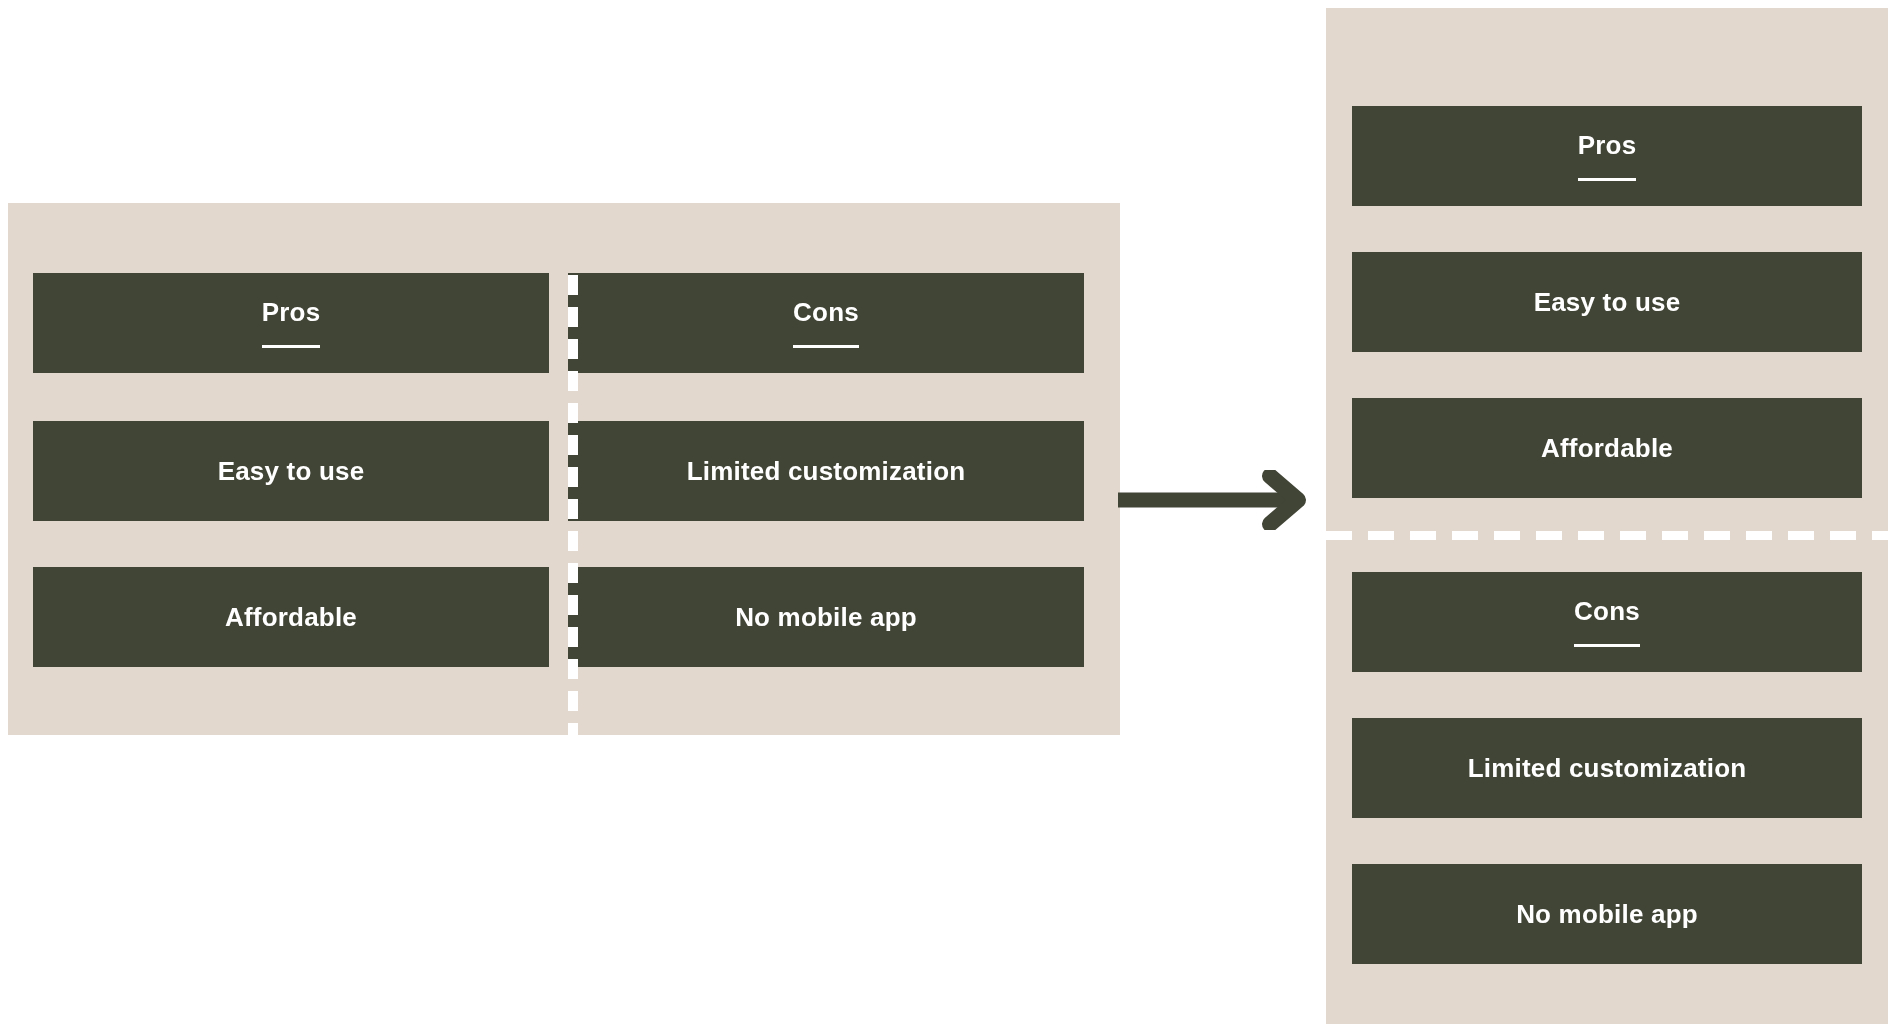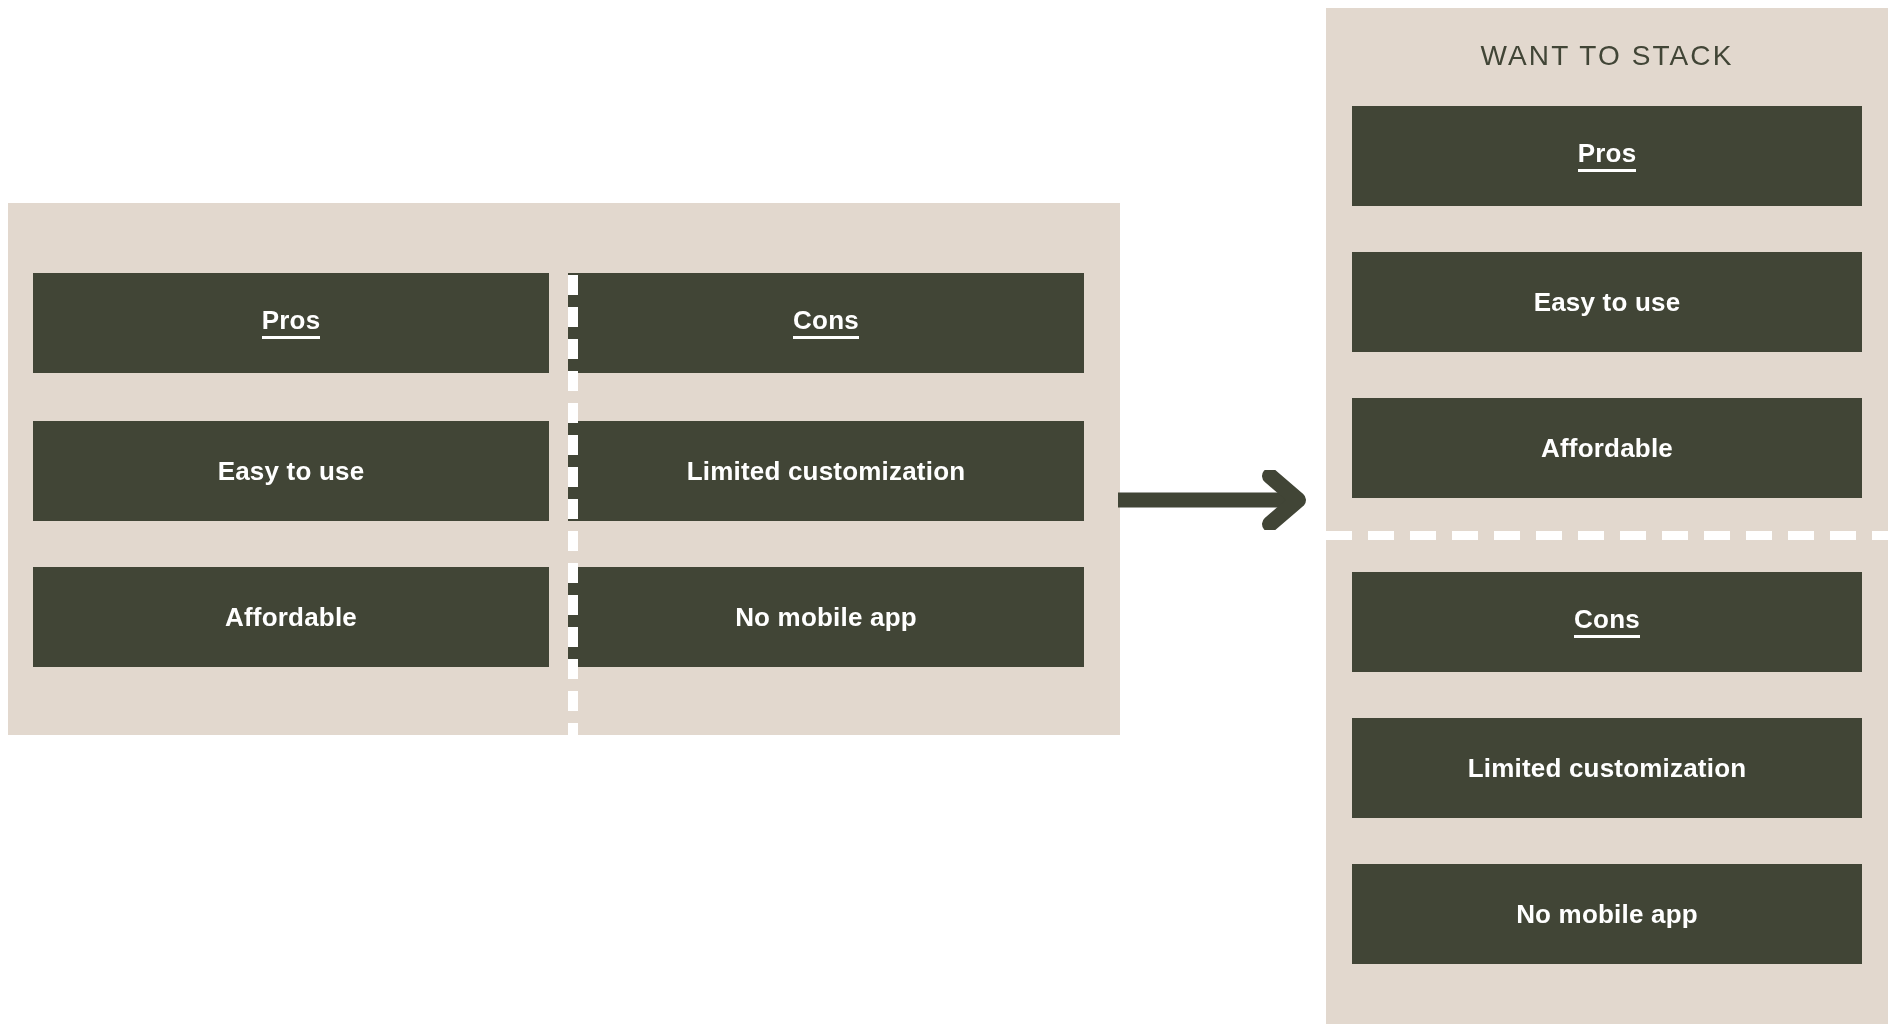--- a/index.html
+++ b/index.html
@@ -39,21 +39,21 @@
     font-weight: bold;
     letter-spacing: 0.2px;
     text-align: center;
   }
   .card .label {
     display: inline-block;
     line-height: 1;
   }
   .card.heading .label {
     border-bottom: 3px solid #ffffff;
-    padding-bottom: 3px;
+    padding-bottom: 20px;
   }
 
   
   #left-panel {
     left: 8px;
     top: 203px;
     width: 1112px;
     height: 532px;
   }
   #left-panel .panel-title {
@@ -204,21 +204,20 @@
 
 <div id="flow-arrow">
   <svg width="210" height="60" viewBox="0 0 210 60" xmlns="http://www.w3.org/2000/svg" aria-hidden="true">
     <line x1="0" y1="30" x2="176" y2="30" stroke="#414536" stroke-width="15"></line>
     <polyline points="152,6 180,30 152,54" fill="none" stroke="#414536" stroke-width="16" stroke-linecap="round" stroke-linejoin="round"></polyline>
   </svg>
 </div>
 
 <section class="panel" id="right-panel">
 
-  <div class="panel-title">WANT TO STACK</div>
 
   <div class="right-stack">
     <div class="card heading r0">
       <span class="label">Pros</span>
     </div>
     <div class="card r1">
       <span class="label">Easy to use</span>
     </div>
     <div class="card r2">
       <span class="label">Affordable</span>

